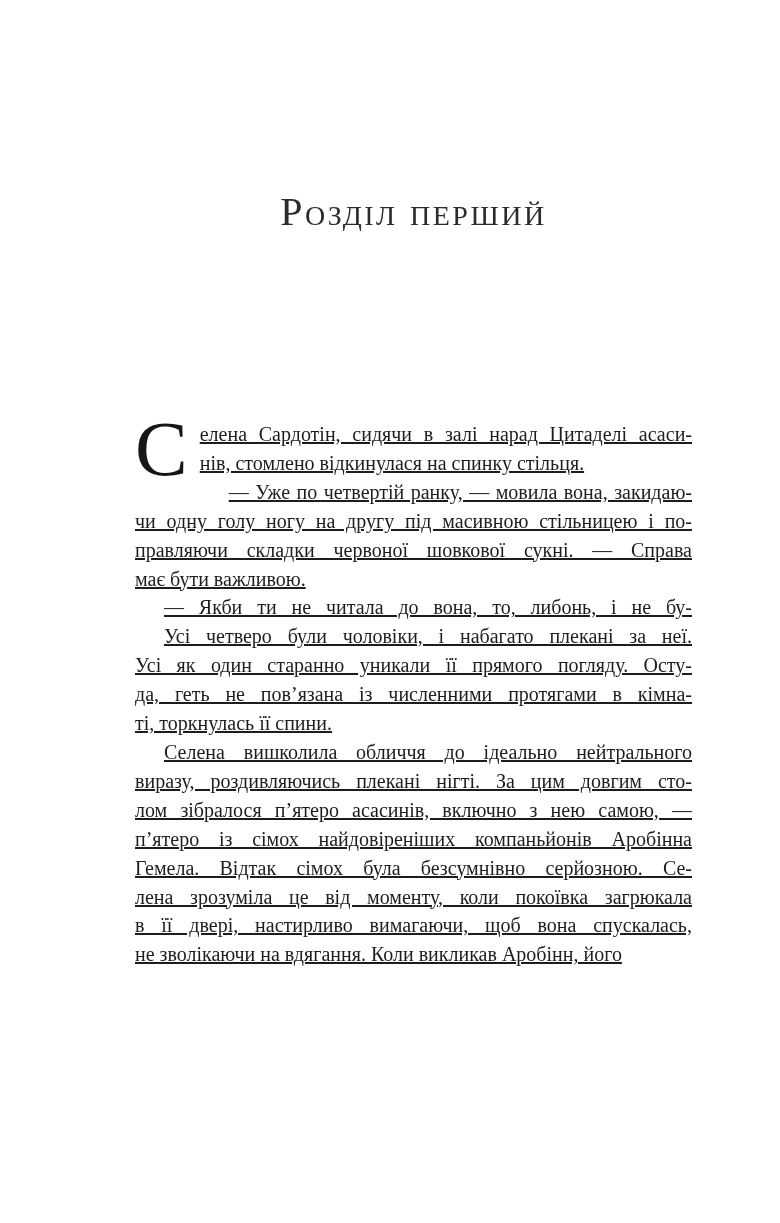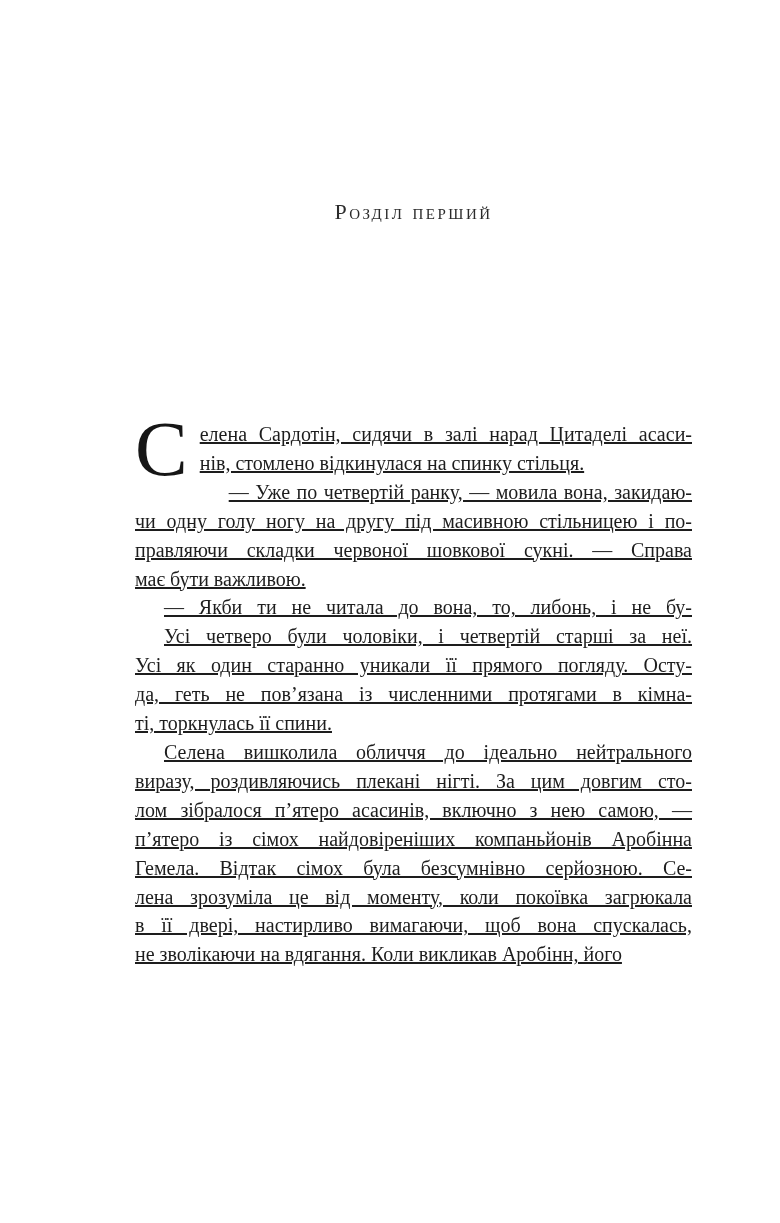--- a/index.html
+++ b/index.html
@@ -16,21 +16,21 @@
     position: absolute;
     left: 135px;
     top: 0;
     width: 557px;
     padding-top: 190px;
   }
   .chapter-title {
     text-align: center;
     font-variant: small-caps;
     font-weight: 400;
-    font-size: 22px;
+    font-size: 40px;
     letter-spacing: 2.5px;
     line-height: 44px;
     color: #2b2b2b;
     margin-bottom: 186px;
     white-space: nowrap;
   }
   .page-body { font-size: 20px; line-height: 28.9px; color: #1d1d1d; }
   .para { overflow: visible; }
   .line {
     text-align: justify;
@@ -63,21 +63,21 @@
       <div class="para indent">
         <div class="line">— Уже по четвертій ранку, — мовила вона, закидаю-</div>
         <div class="line">чи одну голу ногу на другу під масивною стільницею і по-</div>
         <div class="line">правляючи складки червоної шовкової сукні. — Справа</div>
         <div class="line last">має бути важливою.</div>
       </div>
       <div class="para indent">
         <div class="line">— Якби ти не читала до вона, то, либонь, і не бу-</div>
       </div>
       <div class="para indent">
-        <div class="line">Усі четверо були чоловіки, і четвертій старші за неї.</div>
+        <div class="line">Усі четверо були чоловіки, і набагато плекані за неї.</div>
         <div class="line">Усі як один старанно уникали її прямого погляду. Осту-</div>
         <div class="line">да, геть не пов’язана із численними протягами в кімна-</div>
         <div class="line last">ті, торкнулась її спини.</div>
       </div>
       <div class="para indent">
         <div class="line">Селена вишколила обличчя до ідеально нейтрального</div>
         <div class="line">виразу, роздивляючись плекані нігті. За цим довгим сто-</div>
         <div class="line">лом зібралося п’ятеро асасинів, включно з нею самою, —</div>
         <div class="line">п’ятеро із сімох найдовіреніших компаньйонів Аробінна</div>
         <div class="line">Гемела. Відтак сімох була безсумнівно серйозною. Се-</div>

